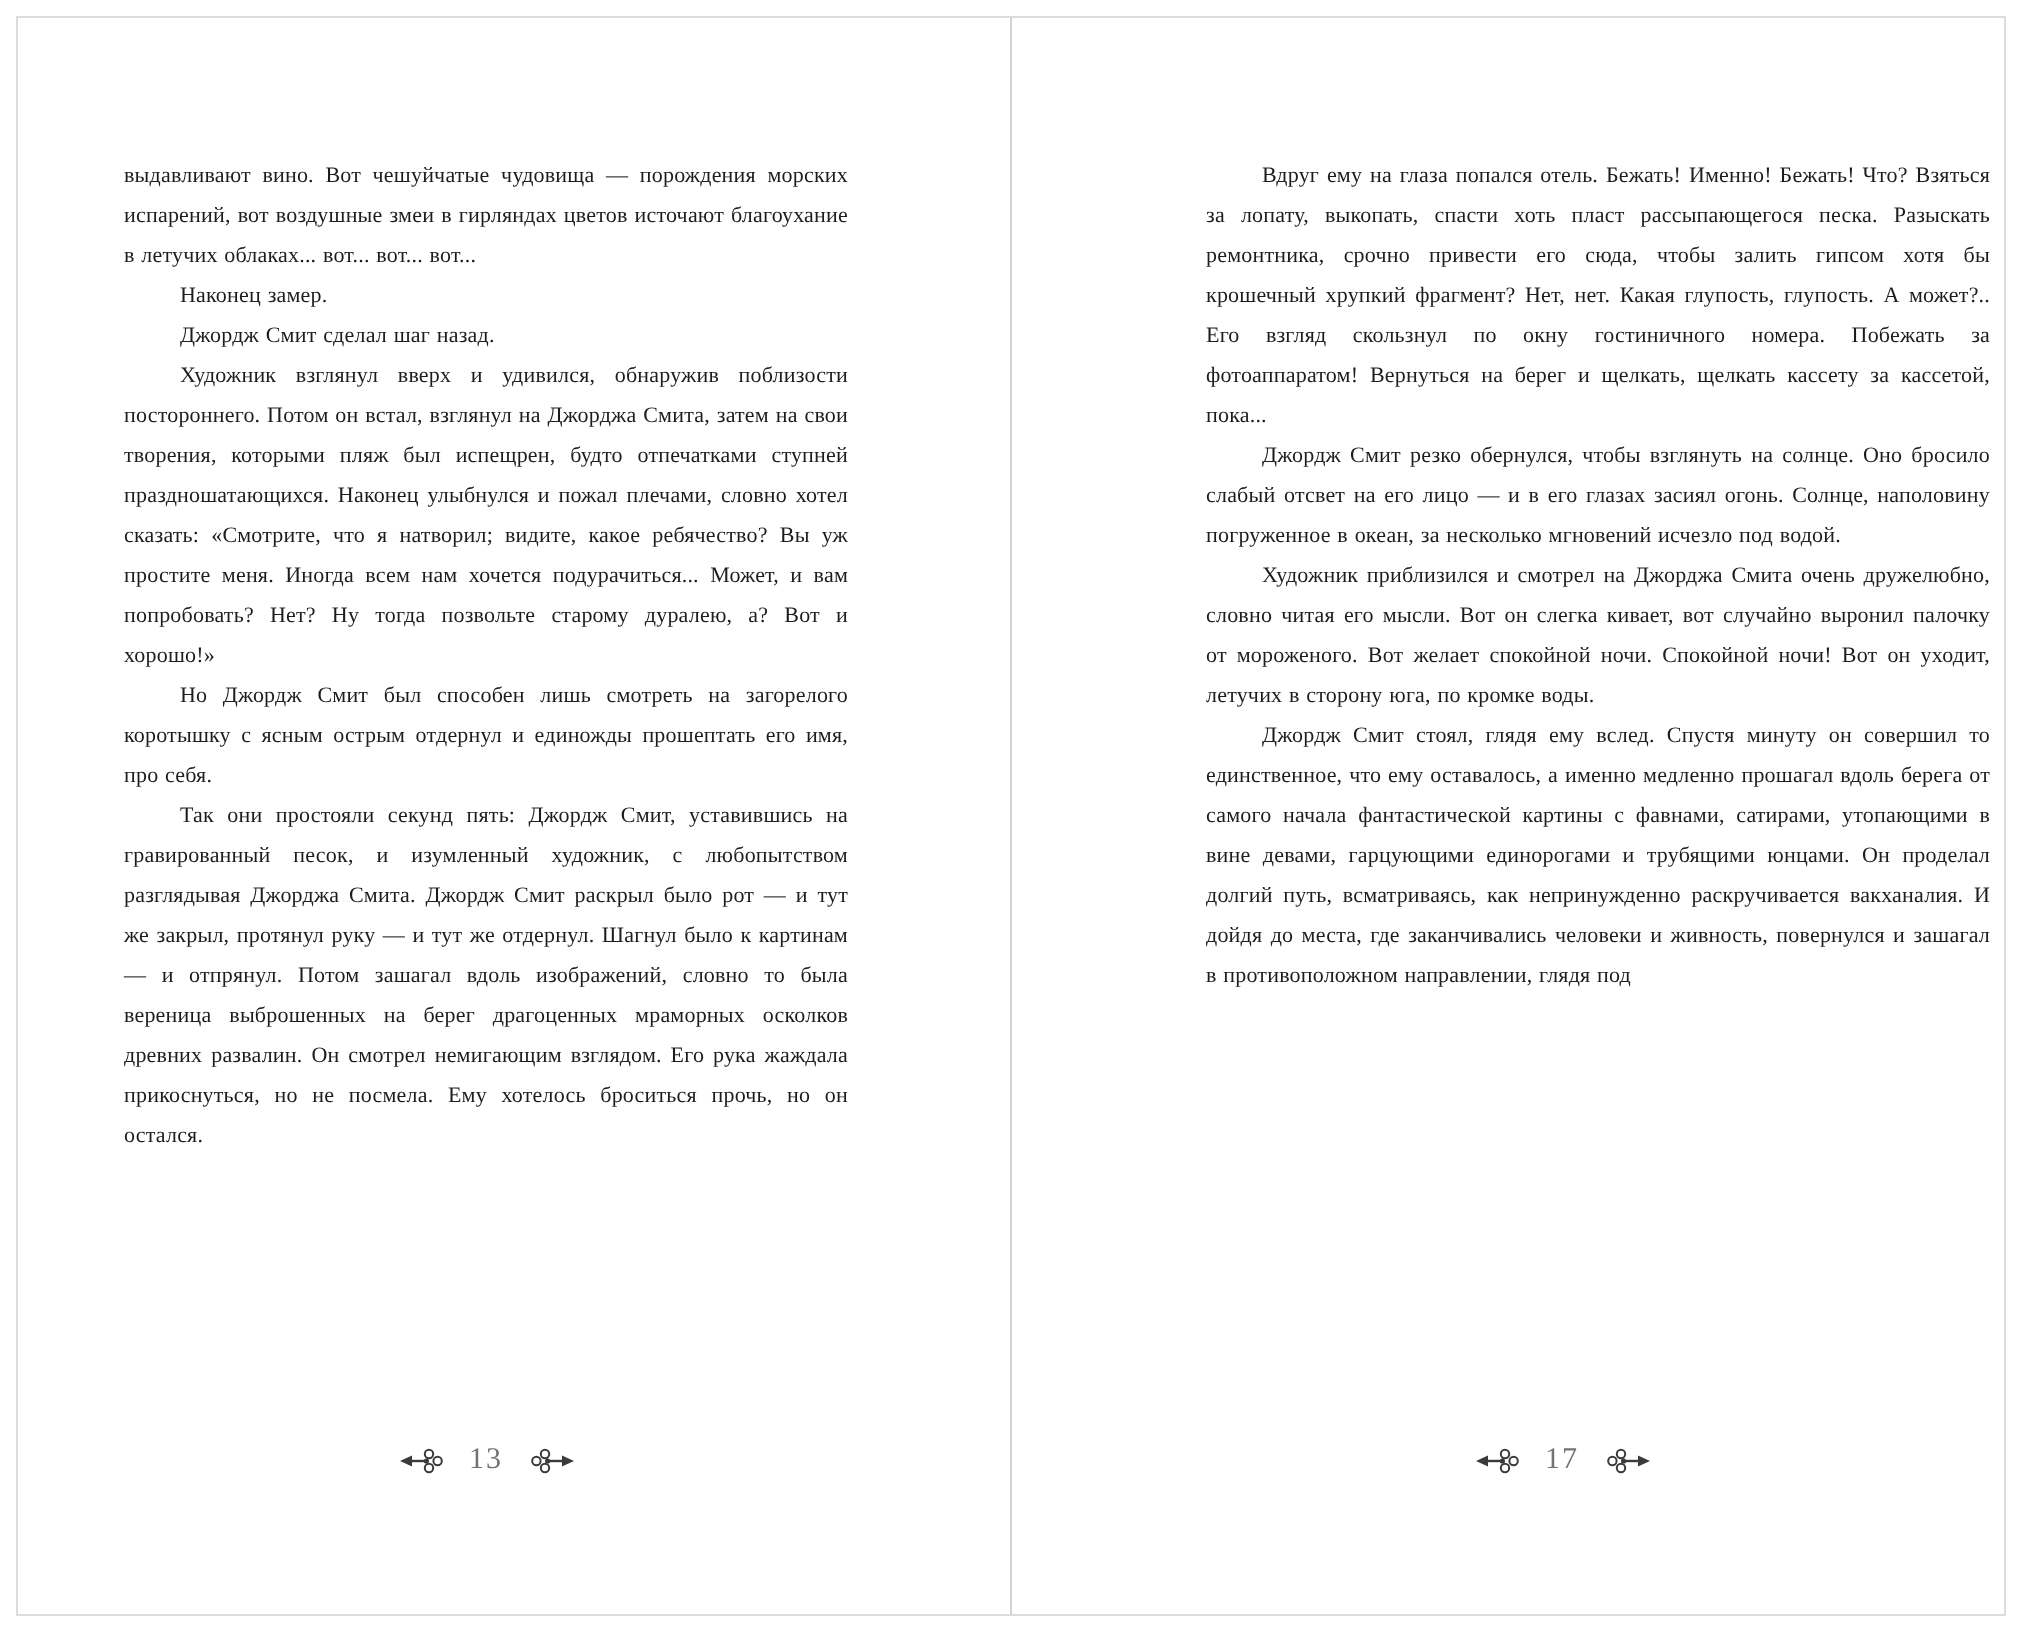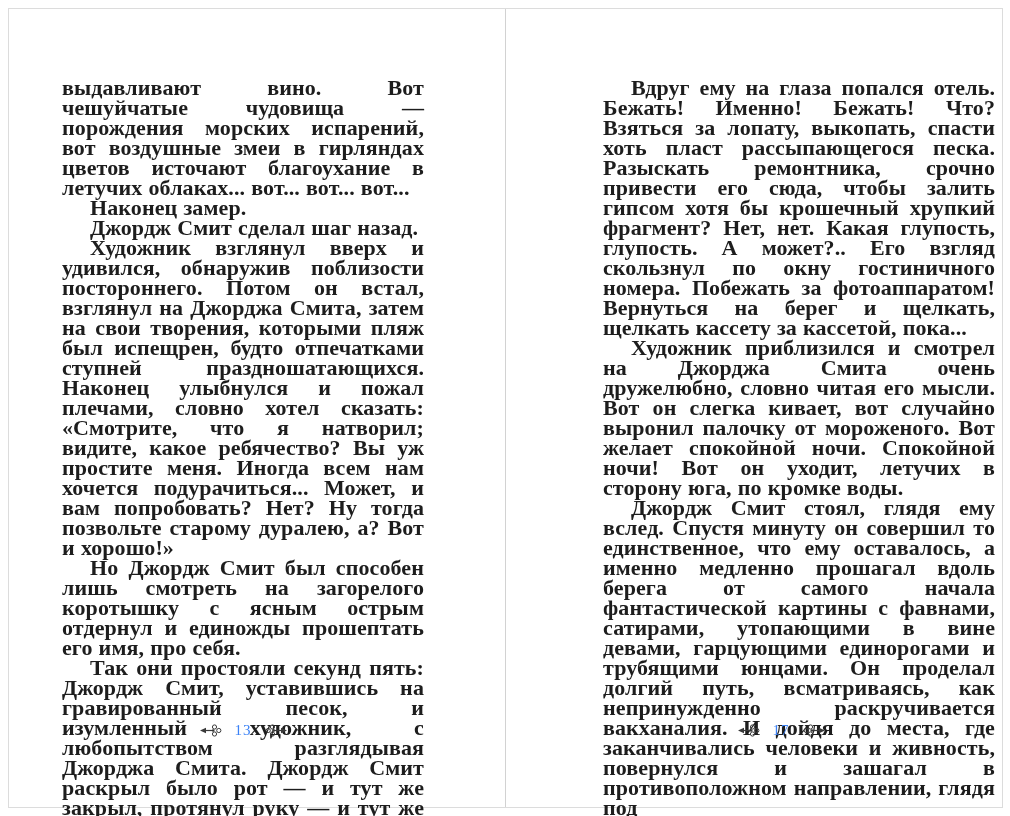--- a/index.html
+++ b/index.html
@@ -35,37 +35,36 @@
   .page {
     position: absolute;
     top: 78px;
   }
   .page-left  { left: 62px;  width: 362px; }
   .page-right { left: 603px; width: 392px; }
   .para {
     margin: 0;
     text-align: justify;
     text-indent: 28px;
-    font-size: 22px;
+    font-size: 11px;
     line-height: 20px;
     color: #1d1d1d;
     letter-spacing: 0.1px;
     word-spacing: 0.5px;
-    font-weight: bold;
   }
   .para.no-indent { text-indent: 0; }
   .folio {
     position: absolute;
     top: 722px;
     display: flex;
     align-items: center;
     justify-content: center;
     gap: 13px;
     font-size: 15px;
-    color: #3b82f6;
+    color: #737373;
   }
   .folio-left  { left: 62px;  width: 362px; }
   .folio-right { left: 585px; width: 392px; }
   .pagenum {
     font-family: "Liberation Serif", serif;
     letter-spacing: 1px;
   }
   .fleuron { display: inline-block; }
   .fleuron.flip { transform: scaleX(-1); }
 </style>
@@ -112,20 +111,21 @@
       <circle cx="18.8" cy="6.5" r="2.1" fill="none" stroke="#3a3a3a" stroke-width="1"></circle>
       <circle cx="13.2" cy="6.5" r="1.3" fill="#3a3a3a"></circle>
     </svg>
   </div>
 
   <div class="page page-right">
     <div>
 
         <p class="para">Вдруг ему на глаза попался отель. Бежать! Именно! Бежать! Что? Взяться за лопату, выкопать, спасти хоть пласт рассыпающегося песка. Разыскать ремонтника, срочно привести его сюда, чтобы залить гипсом хотя бы крошечный хрупкий фрагмент? Нет, нет. Какая глупость, глупость. А может?.. Его взгляд скользнул по окну гостиничного номера. Побежать за фотоаппаратом! Вернуться на берег и щелкать, щелкать кассету за кассетой, пока...</p>
 
+        <p class="para">Джордж Смит резко обернулся, чтобы взглянуть на солнце. Оно бросило слабый отсвет на его лицо — и в его глазах засиял огонь. Солнце, наполовину погруженное в океан, за несколько мгновений исчезло под водой.</p>
 
         <p class="para">Художник приблизился и смотрел на Джорджа Смита очень дружелюбно, словно читая его мысли. Вот он слегка кивает, вот случайно выронил палочку от мороженого. Вот желает спокойной ночи. Спокойной ночи! Вот он уходит, летучих в сторону юга, по кромке воды.</p>
 
         <p class="para">Джордж Смит стоял, глядя ему вслед. Спустя минуту он совершил то единственное, что ему оставалось, а именно медленно прошагал вдоль берега от самого начала фантастической картины с фавнами, сатирами, утопающими в вине девами, гарцующими единорогами и трубящими юнцами. Он проделал долгий путь, всматриваясь, как непринужденно раскручивается вакханалия. И дойдя до места, где заканчивались человеки и живность, повернулся и зашагал в противоположном направлении, глядя под</p>
       </div>
   </div>
 
   <div class="folio folio-right">
     <svg class="fleuron" width="22" height="13" viewBox="0 0 22 13">
       <polygon points="0,6.5 6,3.8 6,9.2" fill="#3a3a3a"></polygon>

